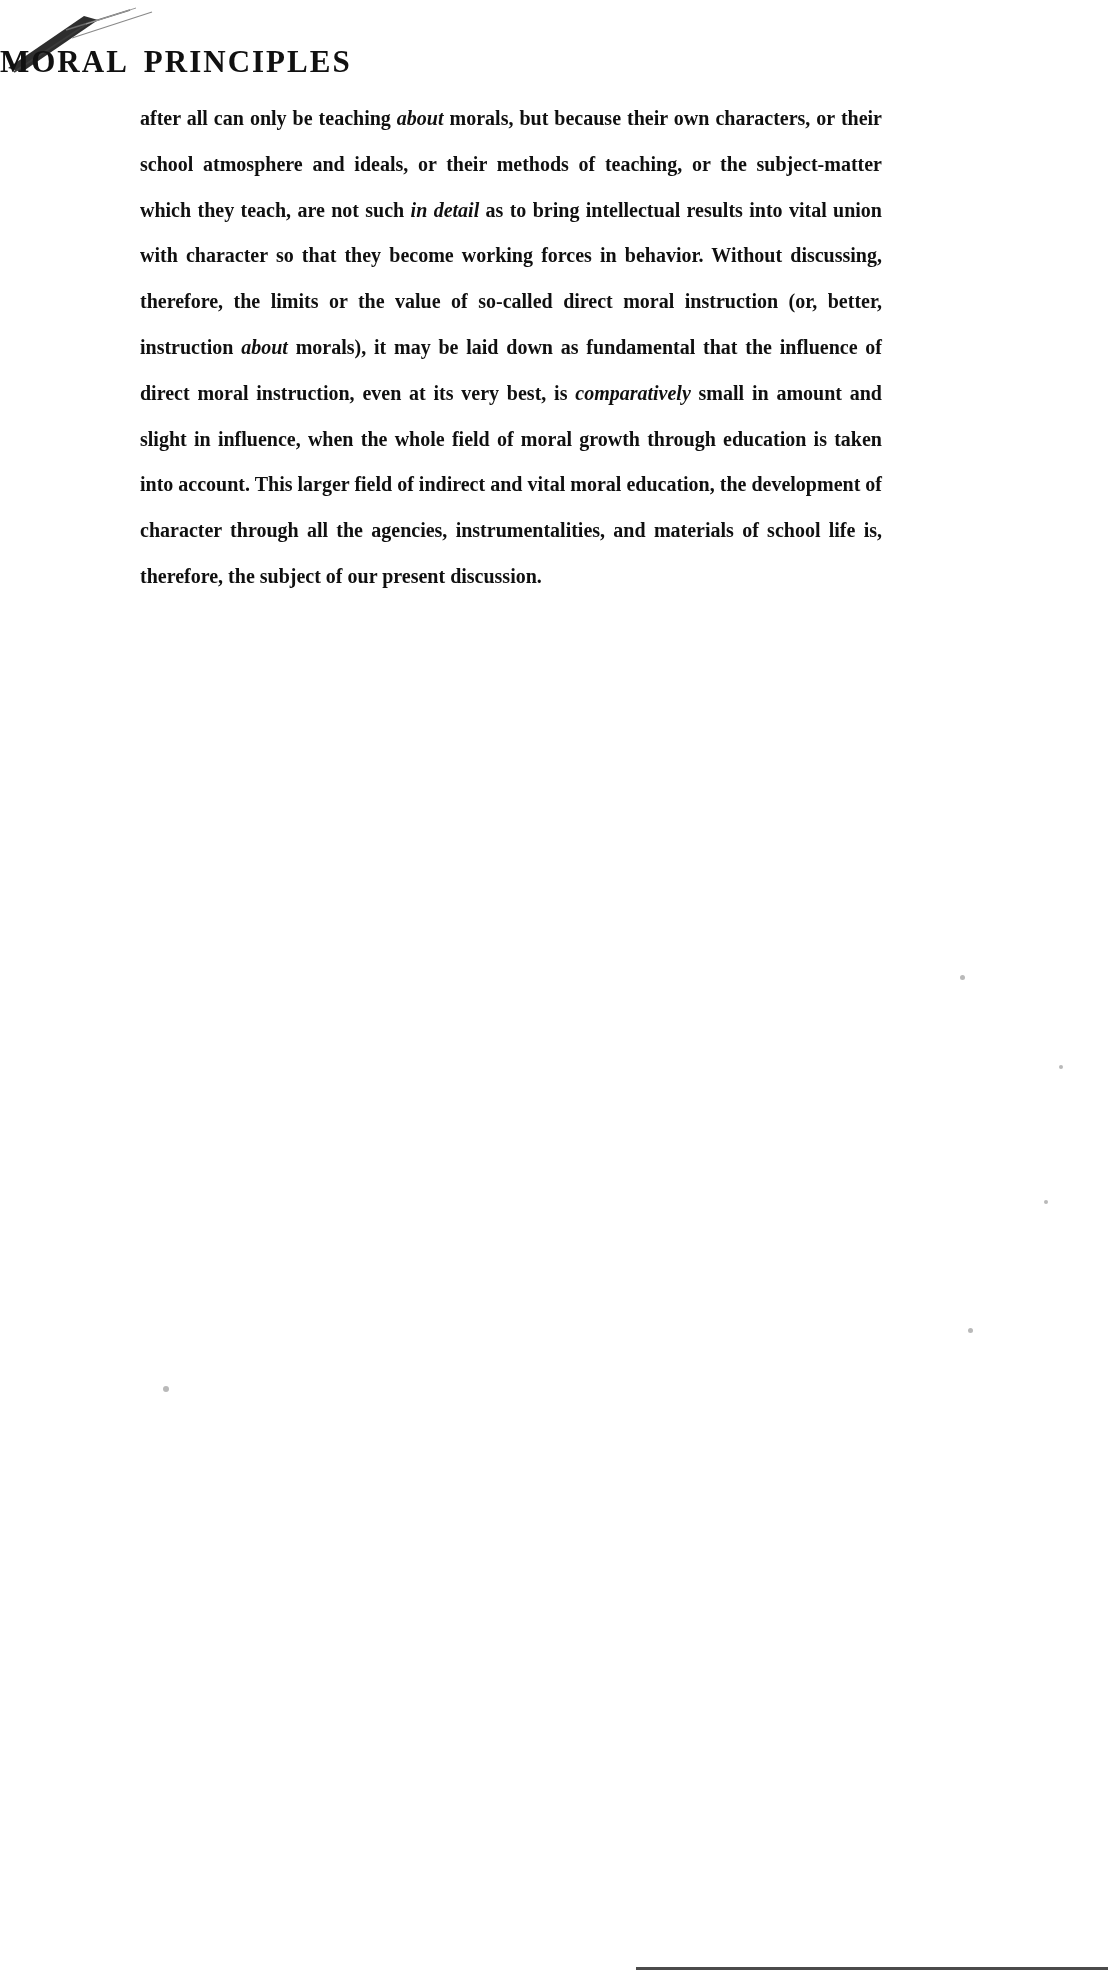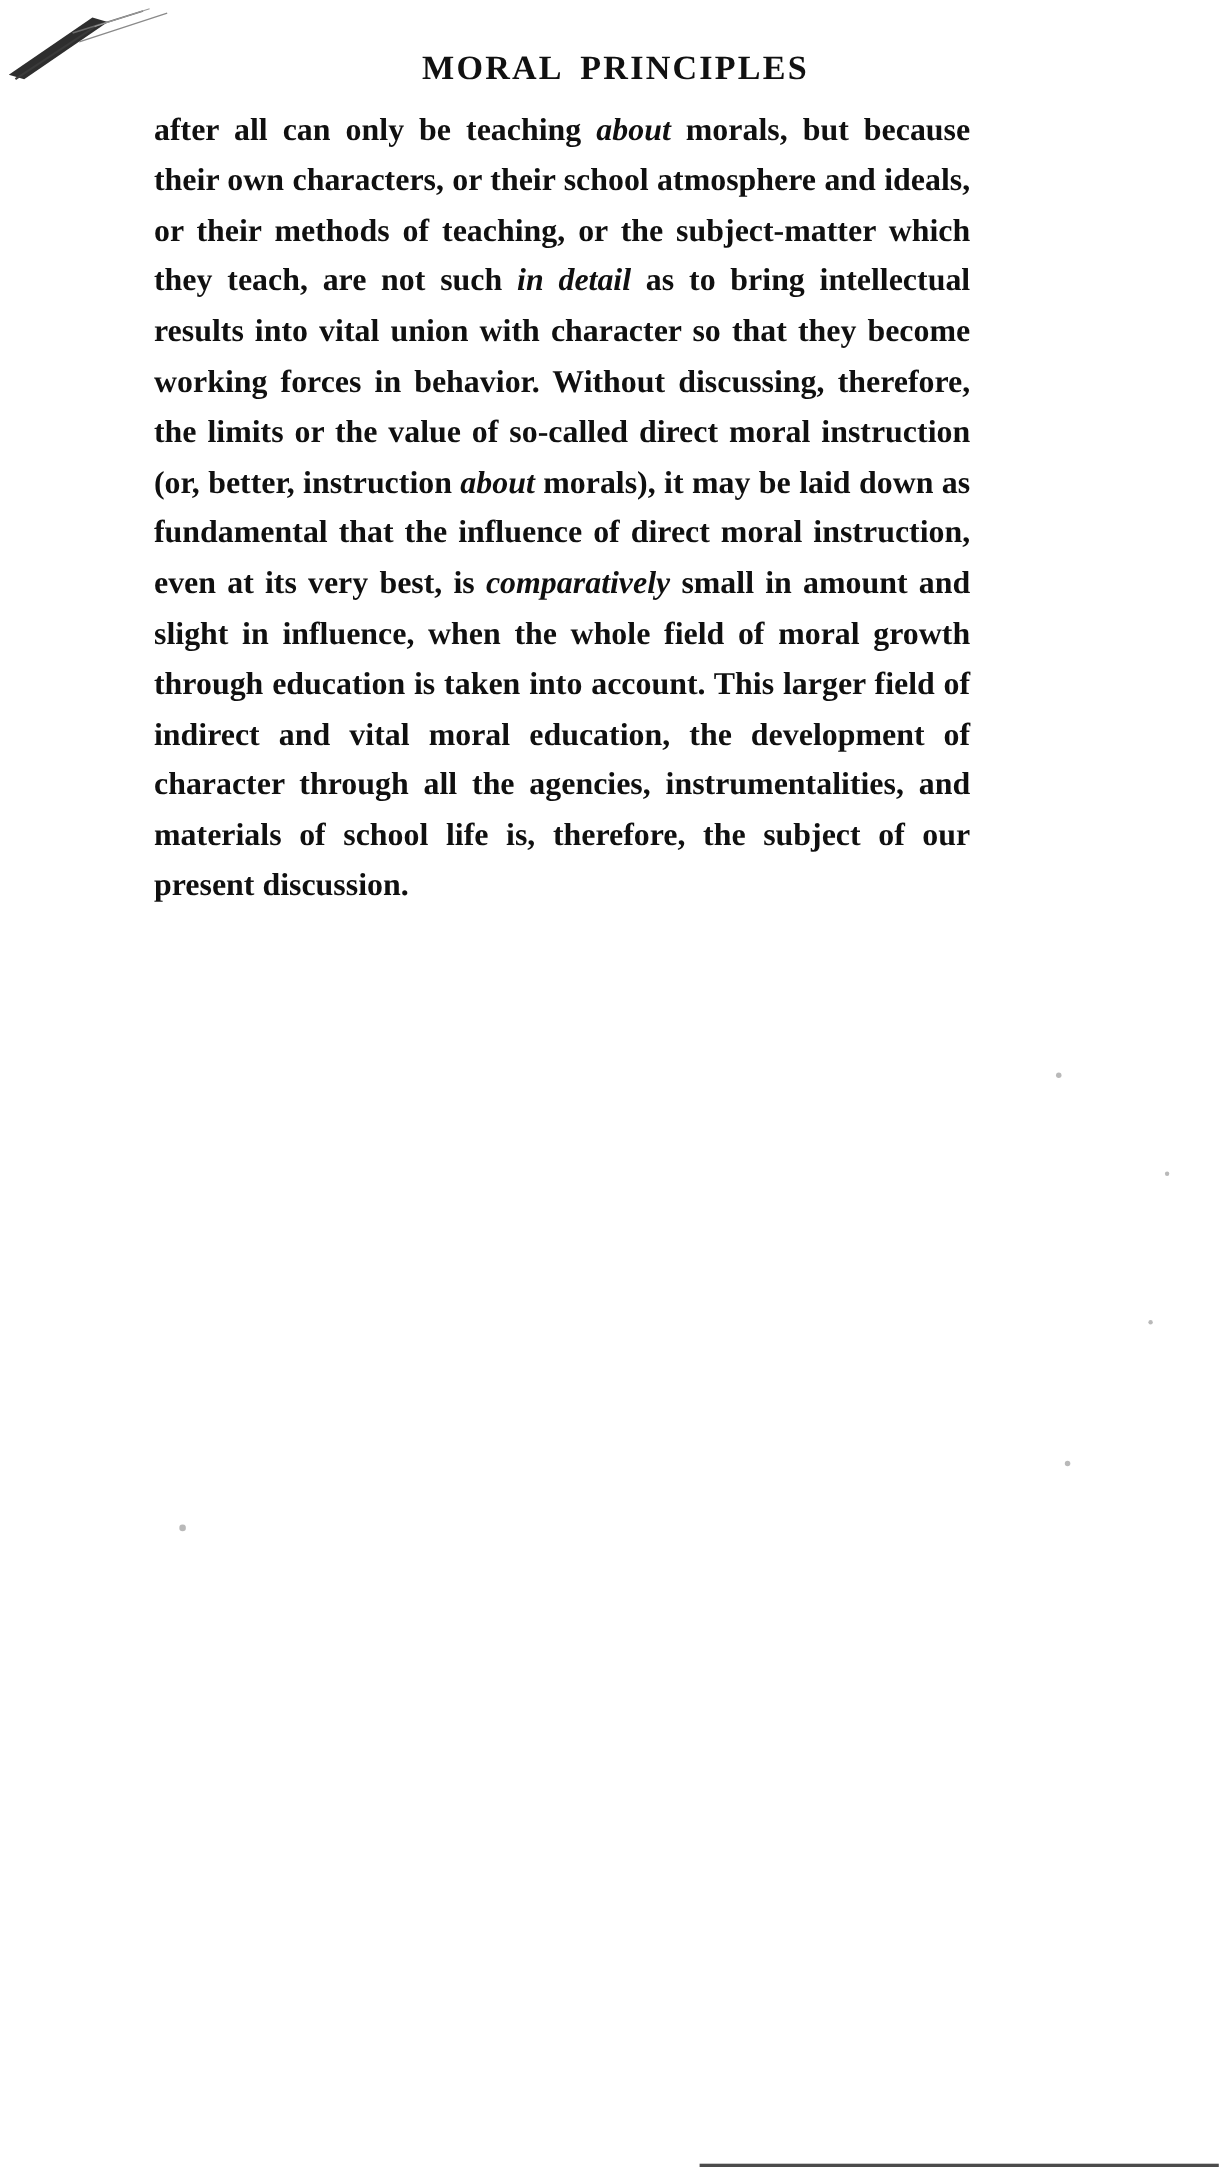--- a/index.html
+++ b/index.html
@@ -29,35 +29,35 @@
     width: 150px;
     height: 70px;
     pointer-events: none;
   }
 
   .running-head {
     position: absolute;
     top: 44px;
     left: 0;
     width: 100%;
-    text-align: center;
+    text-align: left;
     font-family: "Liberation Serif", serif;
     font-size: 31px;
     font-weight: 700;
     letter-spacing: 2.0px;
     word-spacing: 7px;
     color: #111111;
   }
 
   .body-text {
     position: absolute;
     top: 96px;
     left: 140px;
     width: 742px;
-    font-size: 29px;
+    font-size: 20px;
     line-height: 45.8px;
     font-weight: 600;
     text-align: justify;
     text-justify: inter-word;
     color: #101010;
   }
 
   .body-text p {
     margin: 0;
   }

